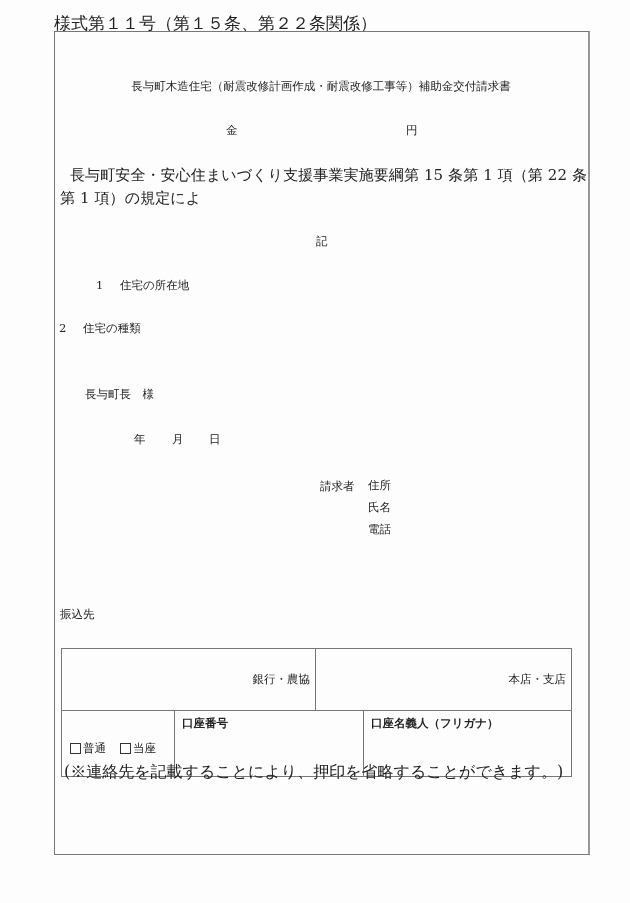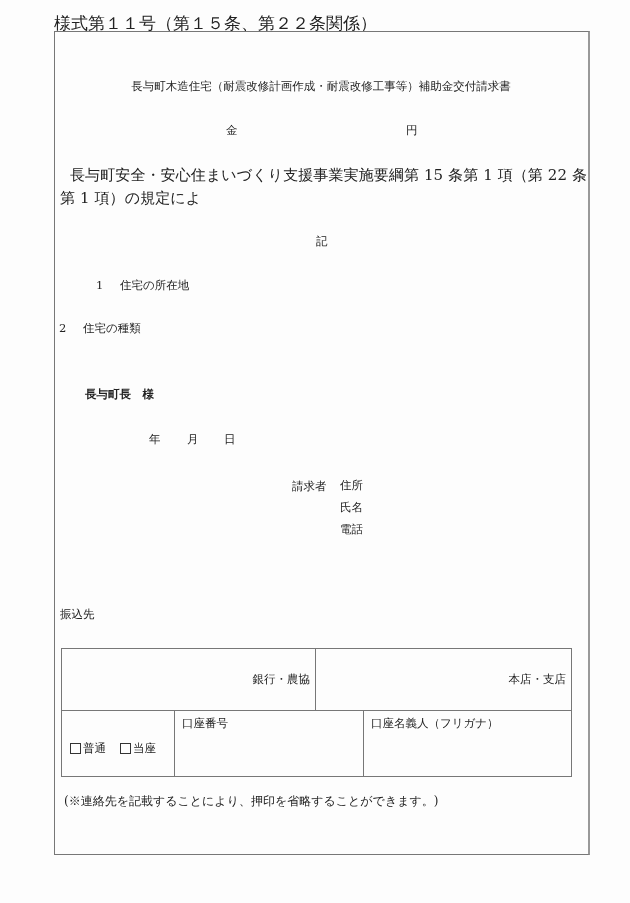--- a/index.html
+++ b/index.html
@@ -13,41 +13,41 @@
   #doc-title { left:0; width:642px; top:79px; text-align:center; font-size:11.5px; }
   #amount-prefix { left:226px; top:123px; }
   #amount-suffix { left:406px; top:123px; }
   #body-para { left:60px; top:164px; width:528px; line-height:23px; font-size:15px; white-space:normal; }
   #body-para .l1 { display:block; text-indent:10px; letter-spacing:0.1px; }
   #body-para .l2 { display:block; }
   #ki { left:316px; top:234px; }
   #item1 { left:60px; top:278px;margin-left:36px; }
   #item2 { left:59px; top:321px; }
   .num { display:inline-block; width:24px; }
-  #addressee { left:85px; top:387px;font-weight:bold; }
-  #date { left:149px; top:432px; }
+  #addressee { left:85px; top:387px; }
+  #date { left:134px; top:432px; }
   #date span { display:inline-block; }
-  #claimant { left:292px; top:475px; line-height:22px; }
+  #claimant { left:320px; top:475px; line-height:22px; }
   #claimant .lbl { display:inline-block; width:48px; }
   #claimant .fields { display:inline-block; vertical-align:top;font-family:Liberation Mono, monospace; }
   #claimant .fields div { height:22px; }
   #transfer { left:60px; top:607px; }
   table#bank {
     position:absolute; left:61px; top:648px; width:510px;
     border-collapse:collapse; table-layout:fixed;
   }
   #bank td { border:1px solid #777; padding:0; vertical-align:middle; font-size:11.5px; }
   #bank .r1 td { height:61px; }
   #bank .r2 td { height:55px; }
   .right { text-align:right; padding-right:5px !important; }
-  .topleft { vertical-align:top !important; padding:5px 0 0 7px !important; }
+  .topleft { vertical-align:top !important; padding:5px 0 0 7px !important;font-weight:bold; }
   .acct-type { padding-left:8px !important; padding-top:10px !important; }
   .chk { display:inline-flex; align-items:center; margin-right:14px; cursor:pointer;text-align:right; }
   .box { display:inline-block; width:9px; height:9px; border:1px solid #333; margin-right:2px; }
-  #note { left:64px; top:793px; font-size:12px; }
+  #note { left:64px; top:762px; font-size:16px; }
 </style>
 </head>
 <body>
 
 <div id="form-number" class="abs">様式第１１号（第１５条、第２２条関係）</div>
 
 <div id="frame" class="abs"></div>
 
 <div id="doc-title" class="abs">長与町木造住宅（耐震改修計画作成・耐震改修工事等）補助金交付請求書</div>
 

